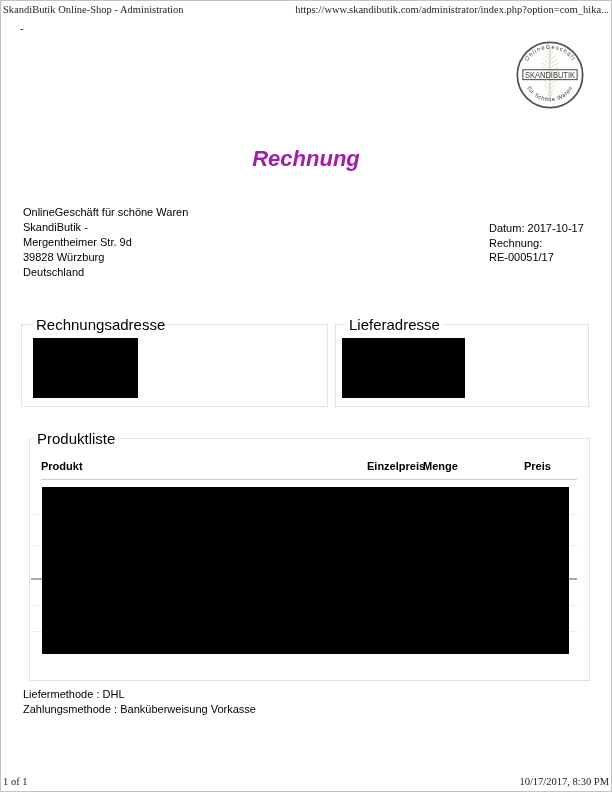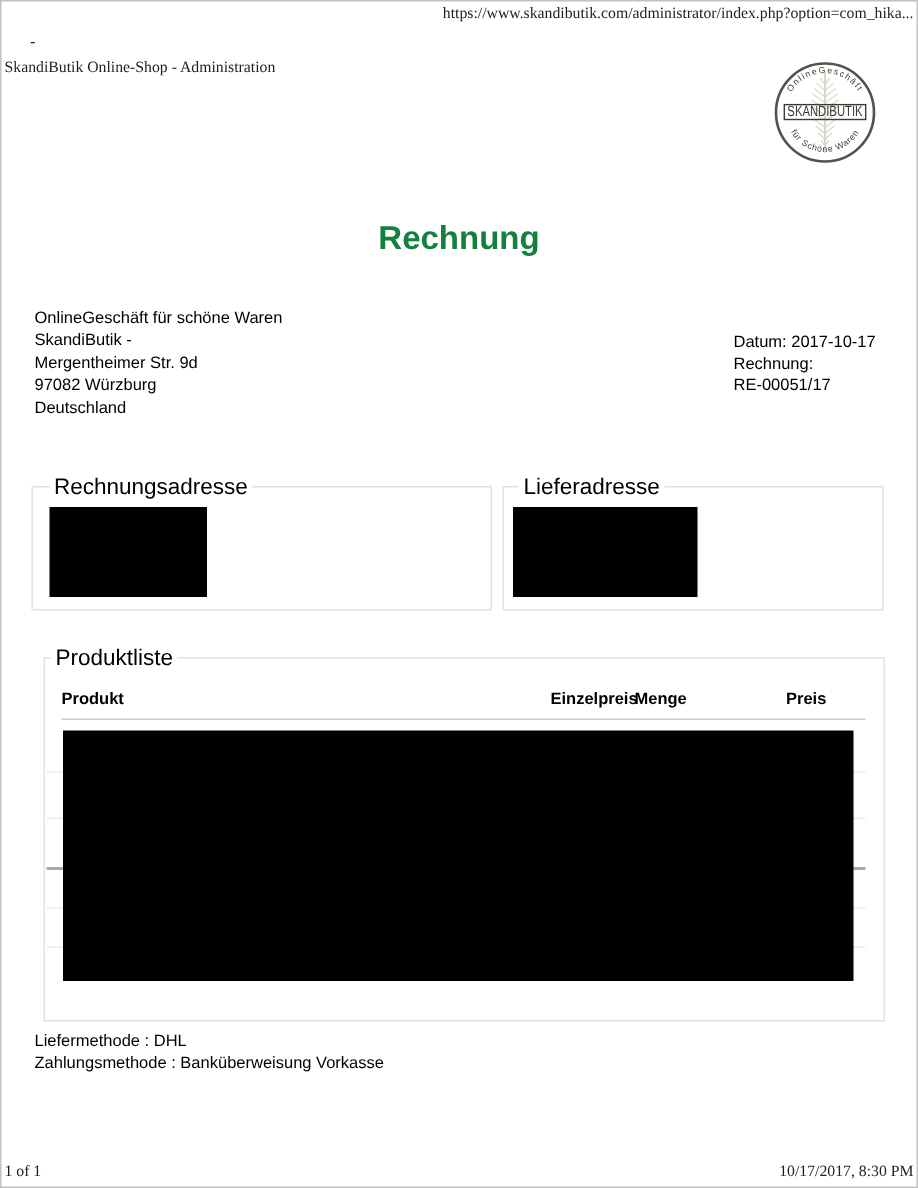--- a/index.html
+++ b/index.html
@@ -5,21 +5,21 @@
   html,body{margin:0;padding:0;background:#fff;}
   #page{
     position:relative;width:612px;height:792px;background:#ffffff;
     font-family:"Liberation Sans",sans-serif;color:#000;
     box-sizing:border-box;border:1px solid #c2c2c2;overflow:hidden;
   }
   .chrome{position:absolute;font-family:"Liberation Serif",serif;font-size:10.5px;color:#1f1f1f;white-space:nowrap;}
   .dash{position:absolute;left:19px;top:21px;font-size:11px;color:#222;}
   .logo{position:absolute;left:514px;top:39px;width:70px;height:70px;}
   .doc-title{position:absolute;left:0;top:145px;width:100%;text-align:center;
-    font-size:22px;font-weight:bold;color:#15803d;}
+    font-size:22px;font-weight:bold;color:#a21caf;font-style:italic;}
   .seller{position:absolute;left:22px;top:204px;font-size:11px;line-height:15px;}
   .meta{position:absolute;left:488px;top:220px;font-size:11px;line-height:14.5px;}
   .fbox{position:absolute;border:1px solid #e2e2e2;background:#fff;box-sizing:border-box;}
   .fbox .legend{position:absolute;top:-9px;font-size:15px;line-height:17px;
     background:#fff;padding:0 3px;color:#000;white-space:nowrap;}
   #billing-box{left:20px;top:323px;width:307px;height:83px;}
   #billing-box .legend{left:11px;text-align:center;}
   #shipping-box{left:334px;top:323px;width:254px;height:83px;}
   #shipping-box .legend{left:10px;}
   #products-box{left:28px;top:437px;width:561px;height:243px;padding-left:37px;}
@@ -29,21 +29,21 @@
   #shipping-redaction{left:6px;top:13px;width:123px;height:60px;}
   #products-redaction{left:12px;top:48px;width:527px;height:167px;z-index:3;}
   .th{position:absolute;top:21px;font-size:11px;font-weight:bold;white-space:nowrap;}
   .th.c0{left:11px;} .th.c1{left:337px;} .th.c2{left:393px;} .th.c3{left:494px;}
   .hline{position:absolute;height:1px;background:#cccccc;left:11px;width:536px;top:40px;}
   .rline{position:absolute;height:1px;background:#ececec;left:1px;width:546px;z-index:1;}
   .rline.strong{height:2px;background:#a9a9ac;}
   .methods{position:absolute;left:22px;top:686px;font-size:11px;line-height:15px;}
   .footer-left{left:2px;top:775px;}
   .footer-right{right:2px;top:775px;}
-  .header-left{left:2px;top:3px;margin-top:36px;}
+  .header-left{left:2px;top:3px;}
   .header-right{right:2px;top:3px;}
 </style>
 </head>
 <body>
 
 <div id="page">
 
   <div class="chrome header-left">SkandiButik Online-Shop - Administration</div>
   <div class="chrome header-right">https://www.skandibutik.com/administrator/index.php?option=com_hika...</div>
 
@@ -81,21 +81,21 @@
       </text>
     </svg>
   </div>
 
   <div class="doc-title">Rechnung</div>
 
   <div class="seller">
     <div>OnlineGeschäft für schöne Waren</div>
     <div>SkandiButik -</div>
     <div>Mergentheimer Str. 9d</div>
-    <div>97082 Würzburg</div>
+    <div>39828 Würzburg</div>
     <div>Deutschland</div>
   </div>
 
   <div class="meta">
     <div>Datum: 2017-10-17</div>
     <div>Rechnung:</div>
     <div>RE-00051/17</div>
   </div>
 
   <div class="fbox" id="billing-box">

